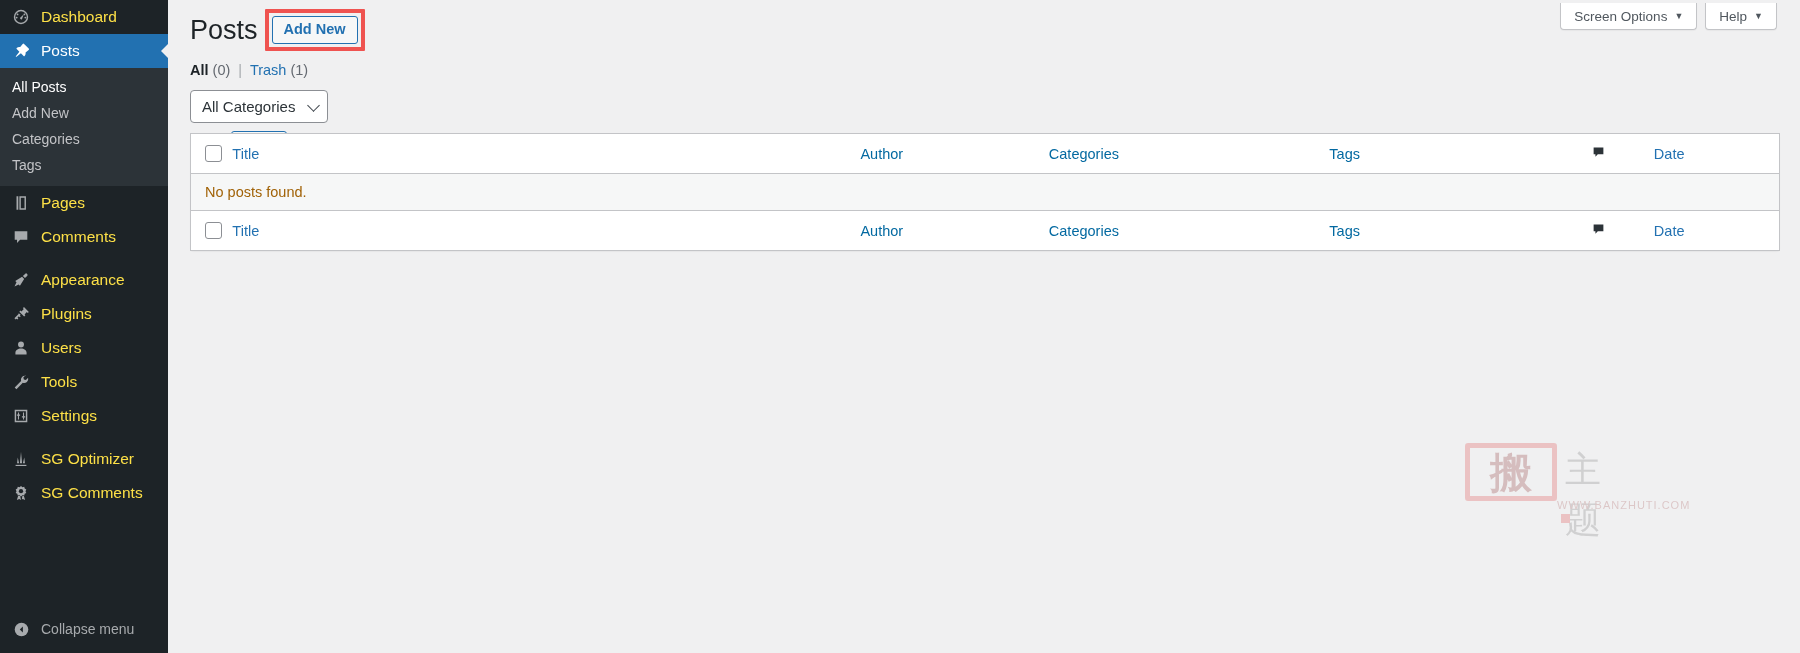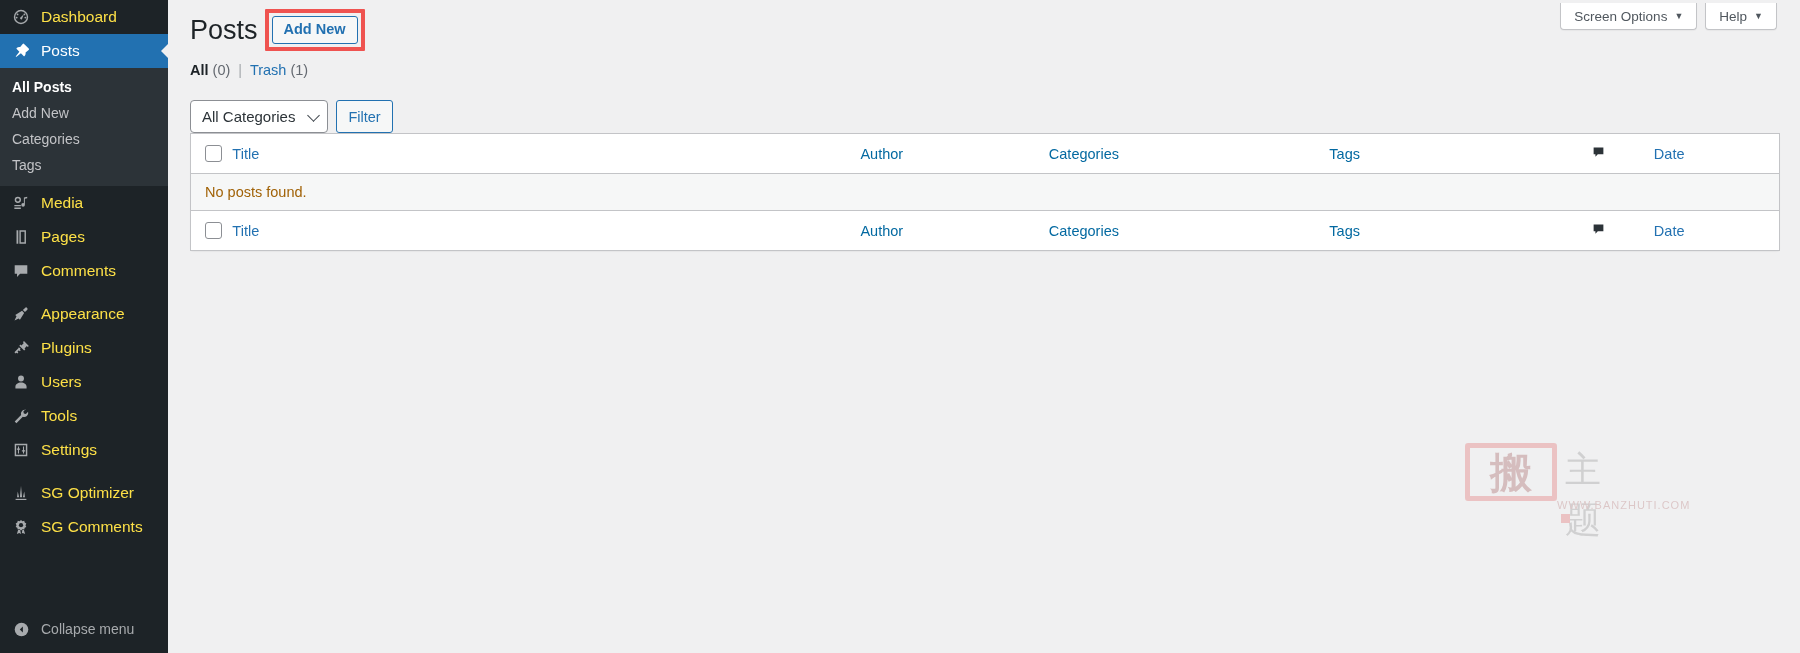--- a/index.html
+++ b/index.html
@@ -64,21 +64,21 @@
   .submenu-item {
     display: block;
     padding: 5px 0 5px 12px;
     font-size: 14px;
     color: #c3c4c7;
     cursor: pointer;
     white-space: nowrap;
   }
   .submenu-item.current {
     color: #fff;
-    font-weight: 700;
+    font-weight: 400;
   }
 
   .menu-sep { height: 9px; background: #1d2327; }
 
   .collapse-row {
     position: absolute; left: 0; bottom: 8px; width: 168px;
     display: flex; align-items: center;
     height: 32px; padding-left: 10px;
     font-size: 14px; color: #a7aaad;
     cursor: pointer;
@@ -154,22 +154,22 @@
     white-space: nowrap;
   }
   .subsubsub .sep { color: #a7aaad; margin: 0 4px; }
   .ss-link { cursor: pointer; }
   .ss-link.current { color: #1d2327; font-weight: 700; }
   .ss-link.link { color: #2271b1; }
   .ss-count { color: #646970; font-weight: 400; }
 
   
   .tablenav {
-    position: absolute; left: 22px; top: 100px;
-    display: flex; align-items: center; gap: 8px;
+    position: absolute; left: 22px; top: 90px;
+    display: flex; align-items: center; gap: 8px; flex-direction: column;
   }
   .select-box {
     background: #fff;
     border: 1px solid #8c8f94;
     border-radius: 4px;
     height: 33px;
     padding: 0 32px 0 11px;
     font-size: 15px;
     color: #2c3338;
     display: flex; align-items: center;
@@ -331,30 +331,20 @@
       <span class="mi-label">Posts</span>
     </div>
 
     <div class="submenu">
       <span class="submenu-item current">All Posts</span>
       <span class="submenu-item">Add New</span>
       <span class="submenu-item">Categories</span>
       <span class="submenu-item">Tags</span>
     </div>
 
-    <div class="menu-item">
-      <span class="mi-icon">
-        <svg width="18" height="18" viewBox="0 0 20 20" fill="currentColor">
-          <path d="M6.5 3a3.5 3.5 0 100 7 3.5 3.5 0 000-7zm0 1.6a1.9 1.9 0 110 3.8 1.9 1.9 0 010-3.8z"></path>
-          <path d="M13.2 3.2v7.1a2.3 2.3 0 00-.9-.2 2 2 0 102 2V5.4l2.6-.6V3l-3.7.8z"></path>
-          <path d="M2.6 12.2h7.2v1.5H2.6zM2.6 15.1h7.2v1.5H2.6z"></path>
-        </svg>
-      </span>
-      <span class="mi-label">Media</span>
-    </div>
 
     <div class="menu-item">
       <span class="mi-icon">
         <svg width="18" height="18" viewBox="0 0 20 20" fill="currentColor">
           <path d="M5 2.5h2v15H5z"></path>
           <path d="M8.2 2.5h7.3v15H8.2V2.5zm1.6 1.6v11.8h4.1V4.1H9.8z"></path>
         </svg>
       </span>
       <span class="mi-label">Pages</span>
     </div>

